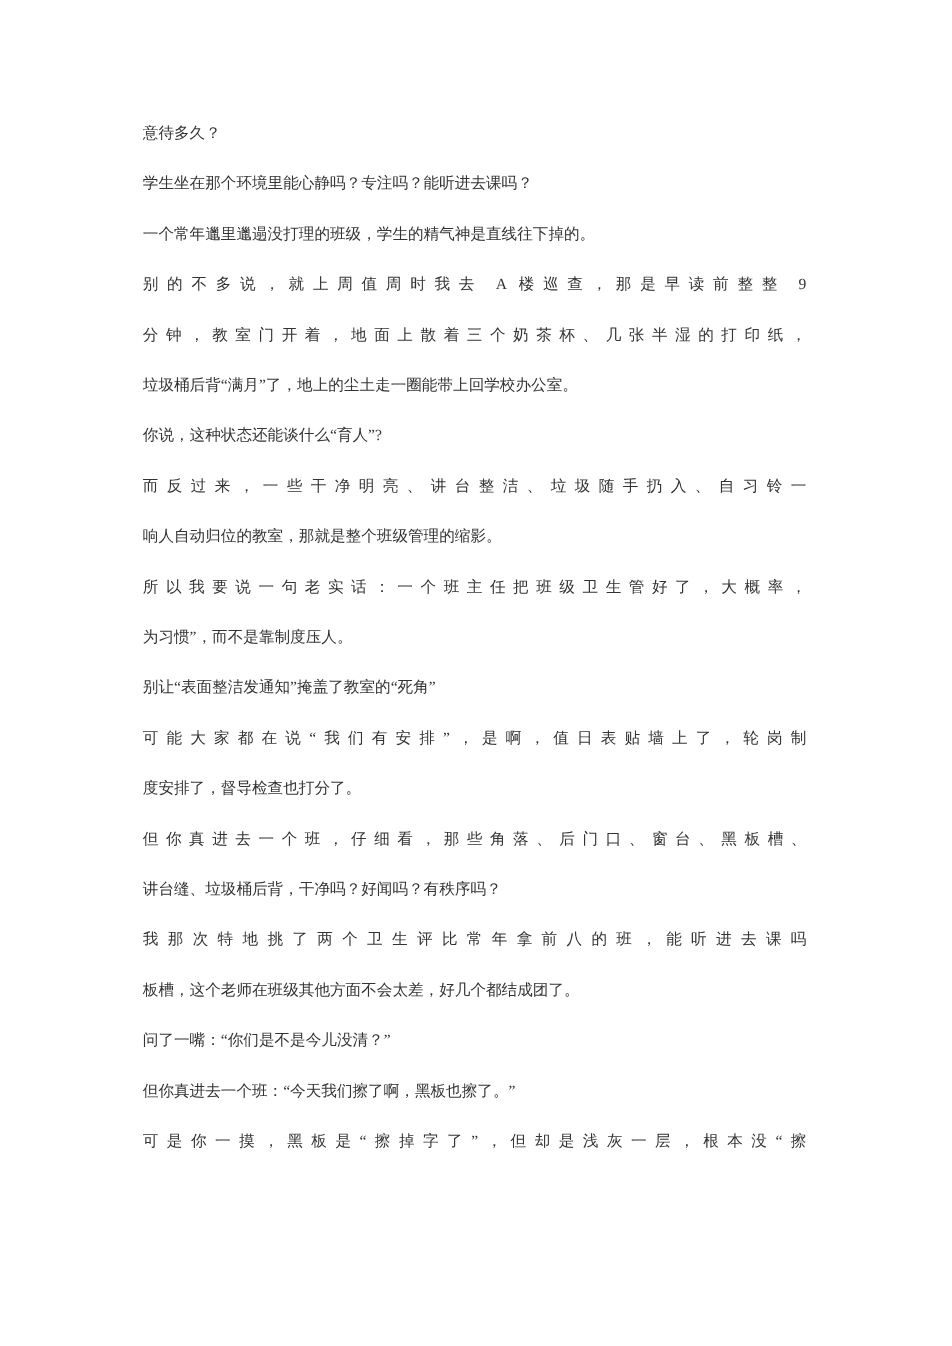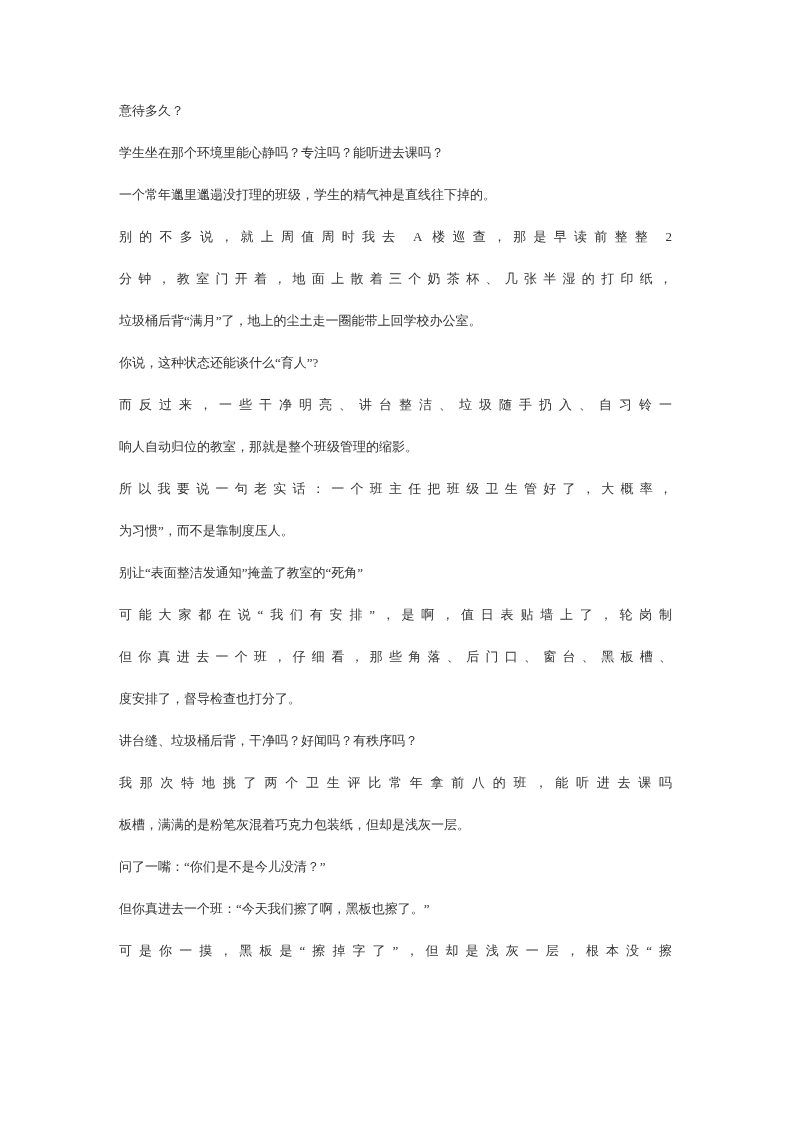--- a/index.html
+++ b/index.html
@@ -38,32 +38,32 @@
   }
 </style>
 </head>
 <body>
 
 <div class="page">
   <div class="text-block">
     <div class="line">意待多久？</div>
     <div class="line">学生坐在那个环境里能心静吗？专注吗？能听进去课吗？</div>
     <div class="line">一个常年邋里邋遢没打理的班级，学生的精气神是直线往下掉的。</div>
-    <div class="line cont">别的不多说，就上周值周时我去 A 楼巡查，那是早读前整整 2</div>
+    <div class="line cont">别的不多说，就上周值周时我去 A 楼巡查，那是早读前整整 9</div>
     <div class="line cont">分钟，教室门开着，地面上散着三个奶茶杯、几张半湿的打印纸，</div>
     <div class="line">垃圾桶后背“满月”了，地上的尘土走一圈能带上回学校办公室。</div>
     <div class="line">你说，这种状态还能谈什么“育人”?</div>
     <div class="line cont">而反过来，一些干净明亮、讲台整洁、垃圾随手扔入、自习铃一</div>
     <div class="line">响人自动归位的教室，那就是整个班级管理的缩影。</div>
     <div class="line cont">所以我要说一句老实话：一个班主任把班级卫生管好了，大概率，</div>
     <div class="line">为习惯”，而不是靠制度压人。</div>
     <div class="line">别让“表面整洁发通知”掩盖了教室的“死角”</div>
     <div class="line cont">可能大家都在说“我们有安排”，是啊，值日表贴墙上了，轮岗制</div>
+    <div class="line">度安排了，督导检查也打分了。</div>
     <div class="line cont">但你真进去一个班，仔细看，那些角落、后门口、窗台、黑板槽、</div>
-    <div class="line">度安排了，督导检查也打分了。</div>
     <div class="line">讲台缝、垃圾桶后背，干净吗？好闻吗？有秩序吗？</div>
     <div class="line cont">我那次特地挑了两个卫生评比常年拿前八的班，能听进去课吗</div>
-    <div class="line">板槽，满满的是粉笔灰混着巧克力包装纸，但却是浅灰一层。</div>
+    <div class="line">板槽，这个老师在班级其他方面不会太差，好几个都结成团了。</div>
     <div class="line">问了一嘴：“你们是不是今儿没清？”</div>
     <div class="line">但你真进去一个班：“今天我们擦了啊，黑板也擦了。”</div>
     <div class="line cont">可是你一摸，黑板是“擦掉字了”，但却是浅灰一层，根本没“擦</div>
   </div>
 </div>
 
 </body></html>

